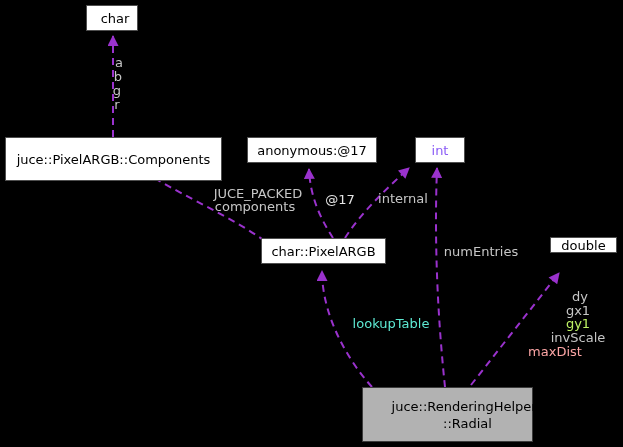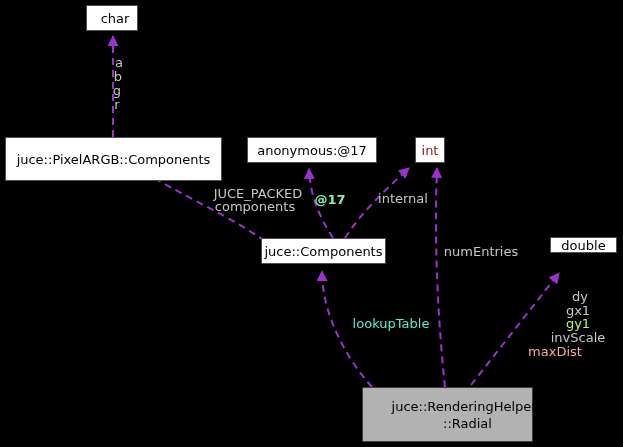--- a/index.html
+++ b/index.html
@@ -62,42 +62,42 @@
   <div id="nodes-layer">
       <div class="node" style="left: 86px; top: 5px; width: 52px; height: 26px; background: rgb(255, 255, 255); border-color: rgb(78, 78, 78); color: rgb(0, 0, 0); padding-left: 6px;">
         <div>char</div>
       </div>
       <div class="node" style="left: 5px; top: 137px; width: 217px; height: 44px; background: rgb(255, 255, 255); border-color: rgb(78, 78, 78); color: rgb(0, 0, 0);">
         <div>juce::PixelARGB::Components</div>
       </div>
       <div class="node" style="left: 247px; top: 137px; width: 130px; height: 26px; background: rgb(255, 255, 255); border-color: rgb(78, 78, 78); color: rgb(0, 0, 0);">
         <div>anonymous:@17</div>
       </div>
-      <div class="node" style="left: 415px; top: 137px; width: 30px; height: 26px; background: rgb(255, 255, 255); border-color: rgb(78, 78, 78); color: #7f1d1d;">
+      <div class="node" style="left: 415px; top: 137px; width: 50px; height: 26px; background: rgb(255, 255, 255); border-color: rgb(78, 78, 78); color: #8b5cf6;">
         <div>int</div>
       </div>
       <div class="node" style="left: 261px; top: 238px; width: 125px; height: 26px; background: rgb(255, 255, 255); border-color: rgb(78, 78, 78); color: rgb(0, 0, 0);">
-        <div>juce::Components</div>
+        <div>char::PixelARGB</div>
       </div>
       <div class="node" style="left: 550px; top: 237px; width: 67px; height: 16px; background: rgb(255, 255, 255); border-color: rgb(78, 78, 78); color: rgb(0, 0, 0);">
         <div>double</div>
       </div>
       <div class="node" style="left: 362px; top: 387px; width: 171px; height: 55px; background: rgb(178, 178, 178); border-color: rgb(60, 60, 60); color: rgb(0, 0, 0); padding-left: 40px;">
         <div>juce::RenderingHelpers</div>
         <div>::Radial</div>
       </div>
     </div>
   <div id="labels-layer">
       <div class="edge-label" style="left: 119px; top: 62px; color: rgb(198, 198, 198);">a</div>
       <div class="edge-label" style="left: 118px; top: 76px; color: rgb(198, 198, 198);">b</div>
       <div class="edge-label" style="left: 117px; top: 90px; color: rgb(198, 198, 198);">g</div>
       <div class="edge-label" style="left: 117px; top: 104px; color: rgb(198, 198, 198);">r</div>
       <div class="edge-label" style="left: 258px; top: 193px; color: rgb(198, 198, 198);">JUCE_PACKED</div>
       <div class="edge-label" style="left: 255px; top: 206px; color: rgb(198, 198, 198);">components</div>
-      <div class="edge-label" style="left: 330px; top: 199px; color: #86efac; font-weight: bold;">@17</div>
+      <div class="edge-label" style="left: 340px; top: 199px; color: #e5e5e5;">@17</div>
       <div class="edge-label" style="left: 403px; top: 198px; color: rgb(198, 198, 198);">internal</div>
       <div class="edge-label" style="left: 481px; top: 251px; color: rgb(198, 198, 198);">numEntries</div>
       <div class="edge-label" style="left: 391px; top: 323px; color: #5eead4;">lookupTable</div>
       <div class="edge-label" style="left: 580px; top: 296px; color: rgb(198, 198, 198);">dy</div>
       <div class="edge-label" style="left: 578px; top: 310px; color: rgb(198, 198, 198);">gx1</div>
       <div class="edge-label" style="left: 578px; top: 323px; color: #bef264;">gy1</div>
       <div class="edge-label" style="left: 578px; top: 337px; color: rgb(198, 198, 198);">invScale</div>
       <div class="edge-label" style="left: 555px; top: 351px; color: #fca5a5;">maxDist</div>
     </div>
 </div>

